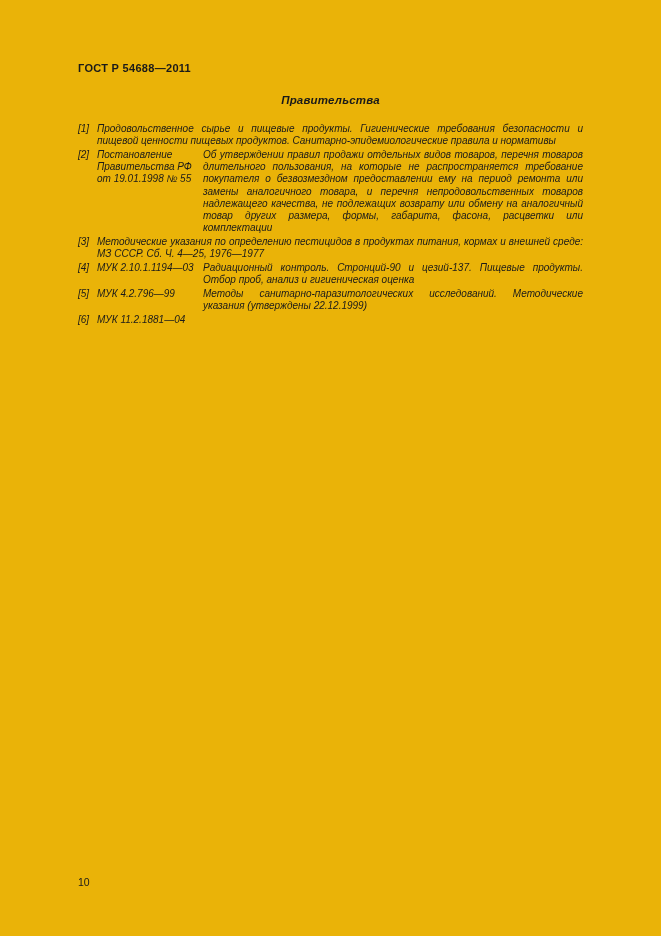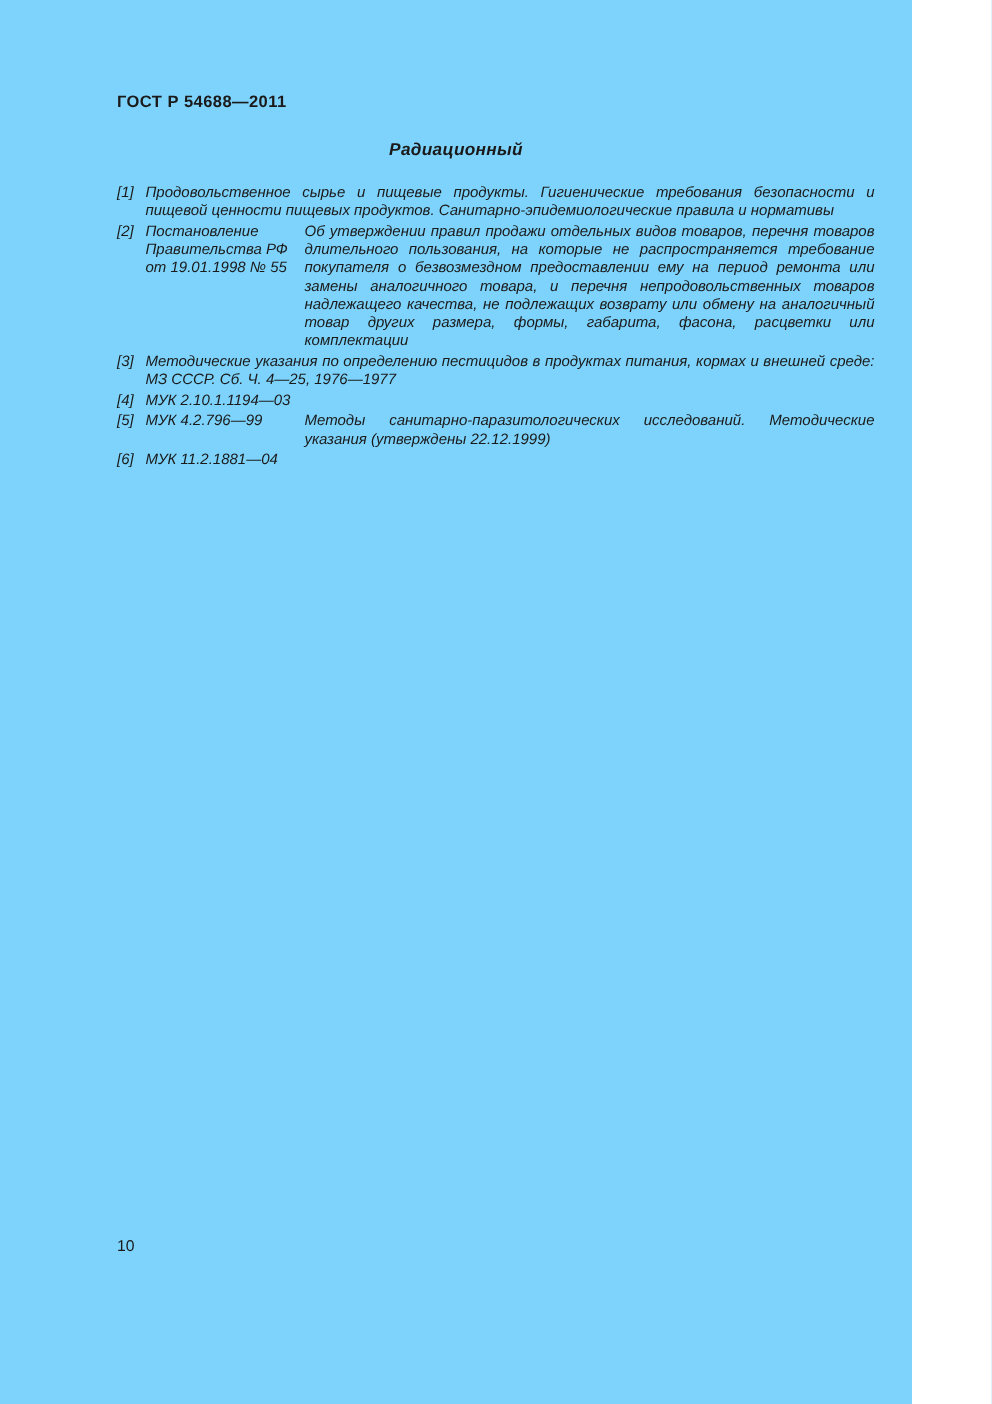--- a/index.html
+++ b/index.html
@@ -2,23 +2,23 @@
 <html><head>
 <meta charset="utf-8">
 <style>
   html, body {
     margin: 0;
     padding: 0;
     background: #ffffff;
   }
   .page {
     position: relative;
-    width: 608px;
+    width: 661px;
     height: 936px;
-    background: #7dd3fc;
+    background: #eab308;
     font-family: "Liberation Sans", sans-serif;
     color: #1a1a1a;
     overflow: hidden;
   }
   .doc-header {
     position: absolute;
     left: 78px;
     top: 62px;
     font-size: 11px;
     font-weight: bold;
@@ -59,32 +59,32 @@
     width: 106px;
     white-space: pre-line;
   }
   .bib-text {
     flex: 1;
     text-align: justify;
   }
   .page-number {
     position: absolute;
     left: 78px;
-    top: 825px;
+    top: 876px;
     font-size: 10.5px;
   }
 </style>
 </head>
 <body>
 
 <div class="page">
 
   <div class="doc-header">ГОСТ Р 54688—2011</div>
 
-  <div class="doc-title">Радиационный</div>
+  <div class="doc-title">Правительства</div>
 
   <div class="bib-list">
 
     <div class="bib-entry">
       <span class="bib-num">[1]</span>
       <span class="bib-text">Продовольственное сырье и пищевые продукты. Гигиенические требования безопас­ности и пищевой ценности пищевых продуктов. Санитарно-эпидемиологические пра­вила и нормативы</span>
     </div>
 
     <div class="bib-entry">
       <span class="bib-num">[2]</span>
@@ -95,20 +95,21 @@
     </div>
 
     <div class="bib-entry">
       <span class="bib-num">[3]</span>
       <span class="bib-text">Методические указания по определению пестицидов в продуктах питания, кормах и внешней среде: МЗ СССР. Сб. Ч. 4—25, 1976—1977</span>
     </div>
 
     <div class="bib-entry">
       <span class="bib-num">[4]</span>
       <span class="bib-label">МУК 2.10.1.1194—03</span>
+      <span class="bib-text">Радиационный контроль. Стронций-90 и цезий-137. Пищевые продукты. Отбор проб, анализ и гигиеническая оценка</span>
     </div>
 
     <div class="bib-entry">
       <span class="bib-num">[5]</span>
       <span class="bib-label">МУК 4.2.796—99</span>
       <span class="bib-text">Методы санитарно-паразитологических исследований. Методические указания (утверждены 22.12.1999)</span>
     </div>
 
     <div class="bib-entry">
       <span class="bib-num">[6]</span>

